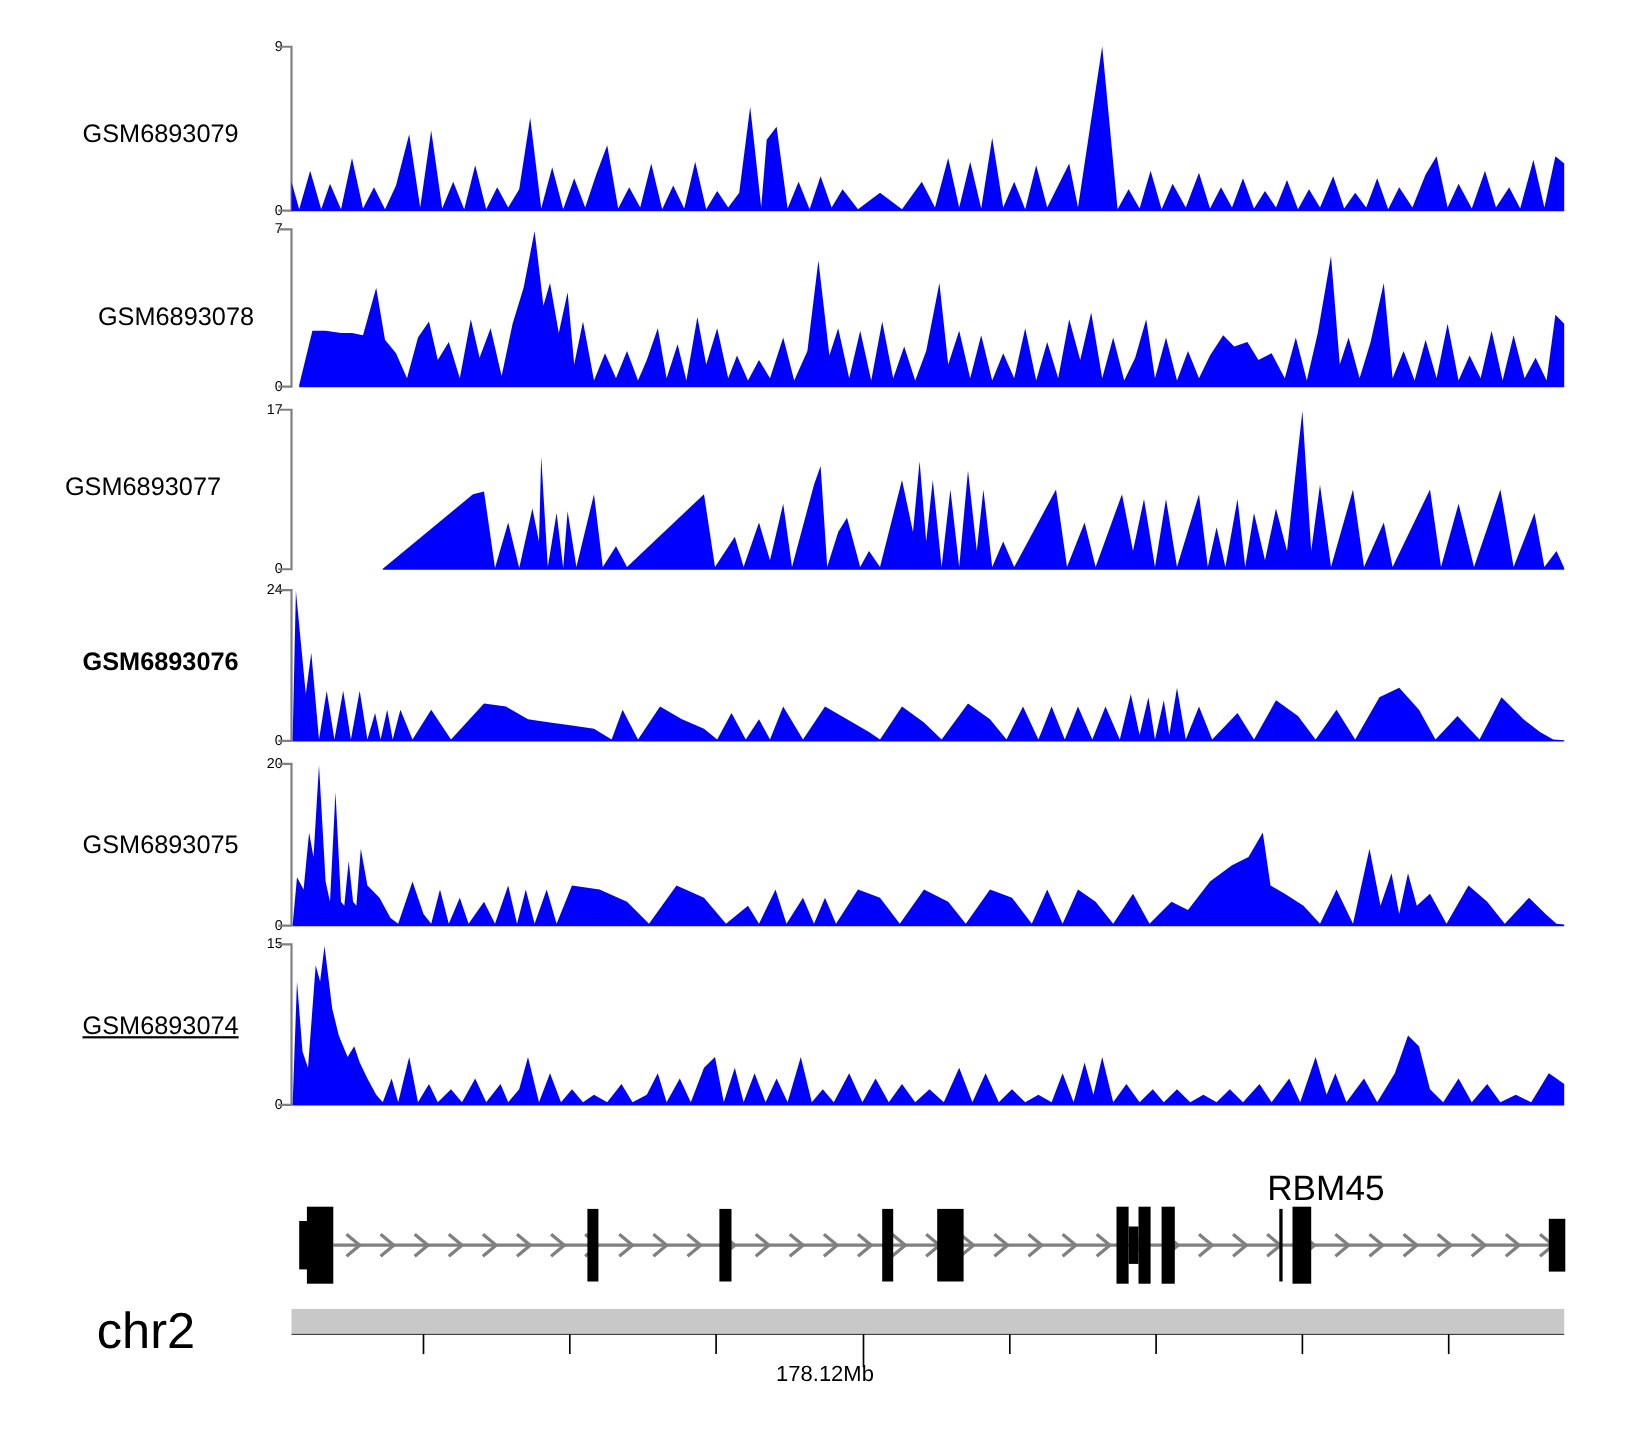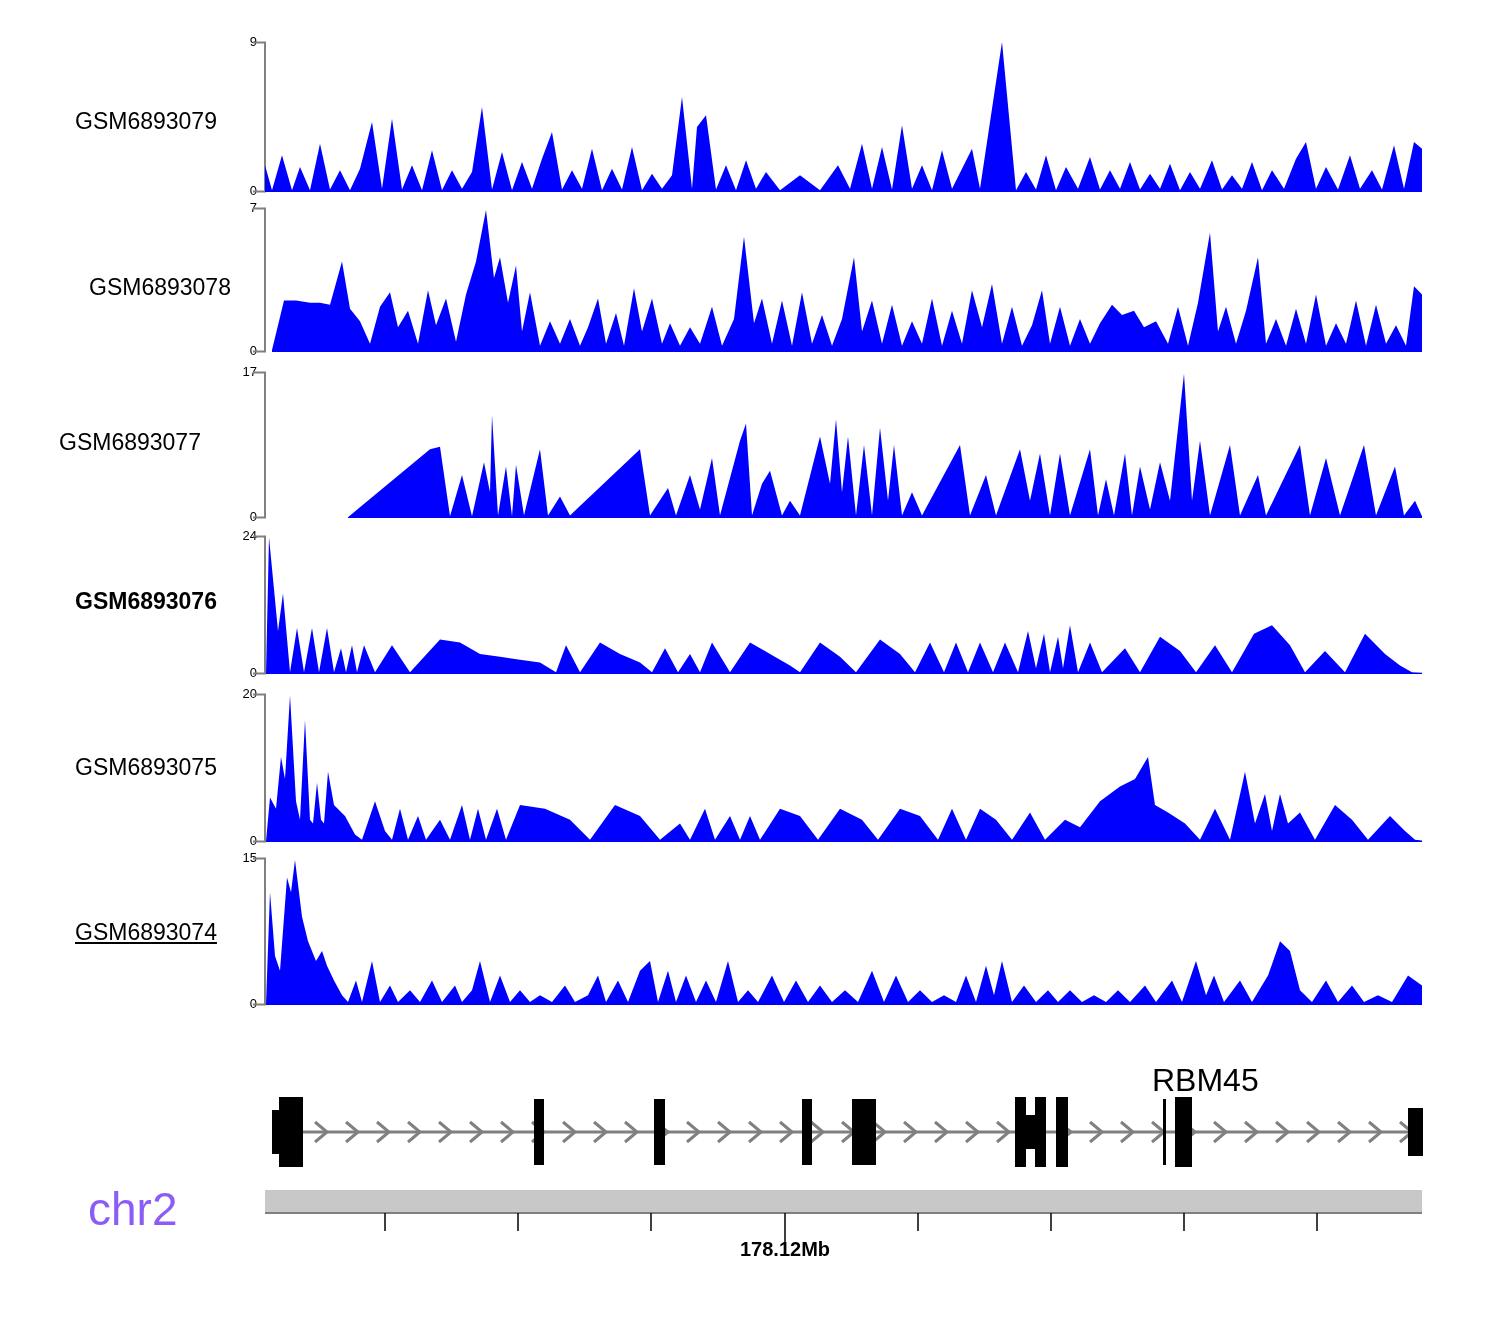--- a/index.html
+++ b/index.html
@@ -40,21 +40,21 @@
   }
   .gene-name {
     position: absolute;
     font-size: 32px;
     color: #000000;
     white-space: nowrap;
   }
   .chrom-label {
     position: absolute;
     font-size: 46px;
-    color: #8b5cf6;
+    color: #000000;
     white-space: nowrap;
   }
   .axis-tick-label {
     position: absolute;
     font-size: 20px;
     color: #000000;
     white-space: nowrap;
     text-align: center;
   }
 </style>
@@ -174,15 +174,15 @@
         <line x1="385" y1="23" x2="385" y2="41" stroke="#000000" stroke-width="1.5"></line>
         <line x1="518" y1="23" x2="518" y2="41" stroke="#000000" stroke-width="1.5"></line>
         <line x1="651" y1="23" x2="651" y2="41" stroke="#000000" stroke-width="1.5"></line>
         <line x1="785" y1="23" x2="785" y2="53" stroke="#000000" stroke-width="1.5"></line>
         <line x1="918" y1="23" x2="918" y2="41" stroke="#000000" stroke-width="1.5"></line>
         <line x1="1051" y1="23" x2="1051" y2="41" stroke="#000000" stroke-width="1.5"></line>
         <line x1="1184" y1="23" x2="1184" y2="41" stroke="#000000" stroke-width="1.5"></line>
         <line x1="1317" y1="23" x2="1317" y2="41" stroke="#000000" stroke-width="1.5"></line>
       </svg>
     </div>
-  <div class="axis-tick-label" id="coord-tick-label" style="left: 715px; top: 1238px; width: 140px; font-weight: bold;">178.12Mb</div>
+  <div class="axis-tick-label" id="coord-tick-label" style="left: 680px; top: 1238px; width: 140px;">178.12Mb</div>
 
 </div>
 
 </body></html>

